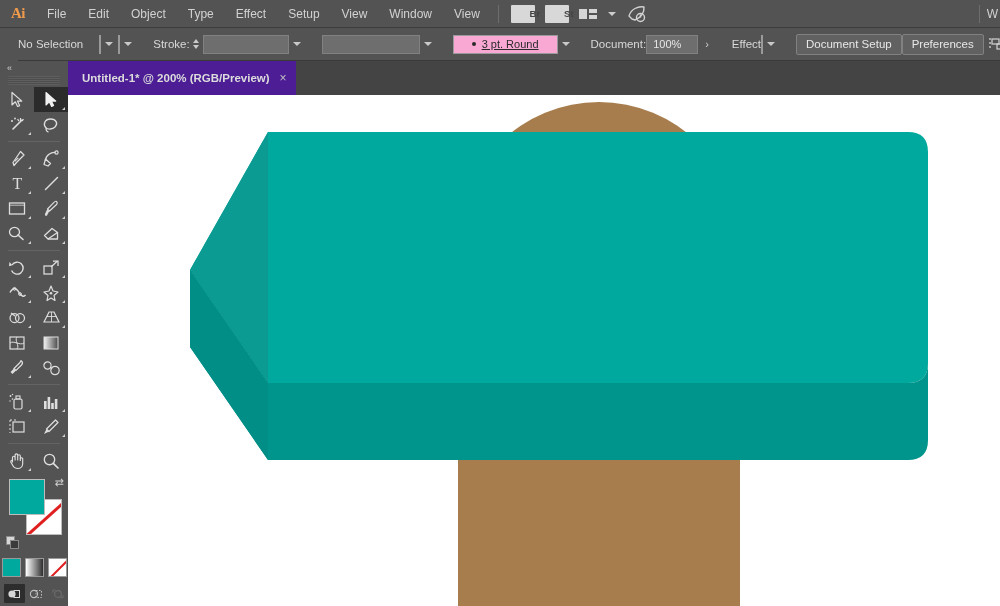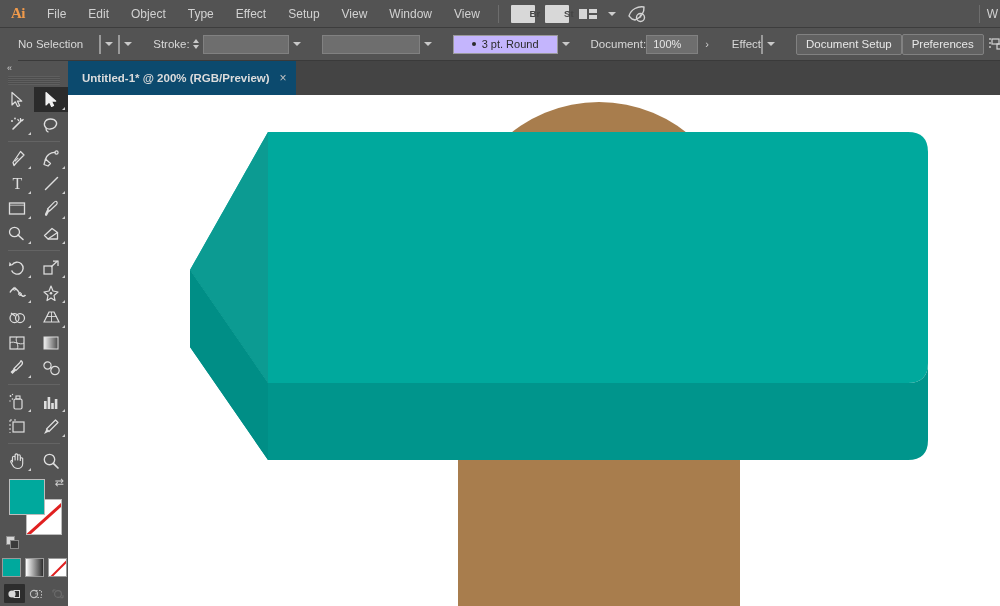--- a/index.html
+++ b/index.html
@@ -79,23 +79,23 @@
     width: 0; height: 0; border-left: 3.5px solid transparent;
     border-right: 3.5px solid transparent; display: block;
   }
   .stepper i.up { border-bottom: 4px solid #c9c9c9; }
   .stepper i.dn { border-top: 4px solid #c9c9c9; }
   .field-dark {
     height: 19px; background: #6e6e6e; border: 1px solid #818181;
     min-width: 86px;
   }
   .field-white {
-    height: 19px; background: #c4b5fd; border: 1px solid #9a9a9a;
+    height: 19px; background: #f9a8d4; border: 1px solid #9a9a9a;
     color: #2b2b2b; font-size: 11px; display: flex; align-items: center;
-    padding: 0 18px; gap: 6px; white-space: nowrap;
+    padding: 0 18px; gap: 6px; white-space: nowrap; text-decoration: underline;
   }
   .brushdot { width: 4px; height: 4px; border-radius: 50%; background: #2b2b2b; }
   .opacity-field {
     height: 19px; background: #6e6e6e; border: 1px solid #818181;
     color: #e6e6e6; font-size: 11px; display: flex; align-items: center;
     padding: 0 6px; min-width: 52px;
   }
   .arrow-right { color: #cfcfcf; font-size: 11px; padding: 0 7px; cursor: pointer; }
   .style-swatch {
     width: 22px; height: 19px; background: #f4f4f4; border: 1px solid #9a9a9a;
@@ -108,21 +108,21 @@
   }
 
   
   #tabbar {
     position: absolute; left: 0; top: 61px; width: 1000px; height: 34px;
     background: #444444;
   }
   #tabbar .spacer-left { position: absolute; left: 0; top: 0; width: 68px; height: 34px; background: #535353; }
   .doctab {
     position: absolute; left: 68px; top: 0; height: 34px;
-    background: #0c4a6e; display: flex; align-items: center;
+    background: #4c1d95; display: flex; align-items: center;
     padding: 0 9px 0 14px; gap: 10px; cursor: pointer;
   }
   .doctab .title { color: #dcdcdc; font-size: 11.5px; font-weight: bold; white-space: nowrap; }
   .doctab .closex { color: #c2c2c2; font-size: 12px; line-height: 1; cursor: pointer; }
 
   
   #toolbar {
     position: absolute; left: 0; top: 61px; width: 68px; height: 545px;
     background: #535353; z-index: 5;
   }

